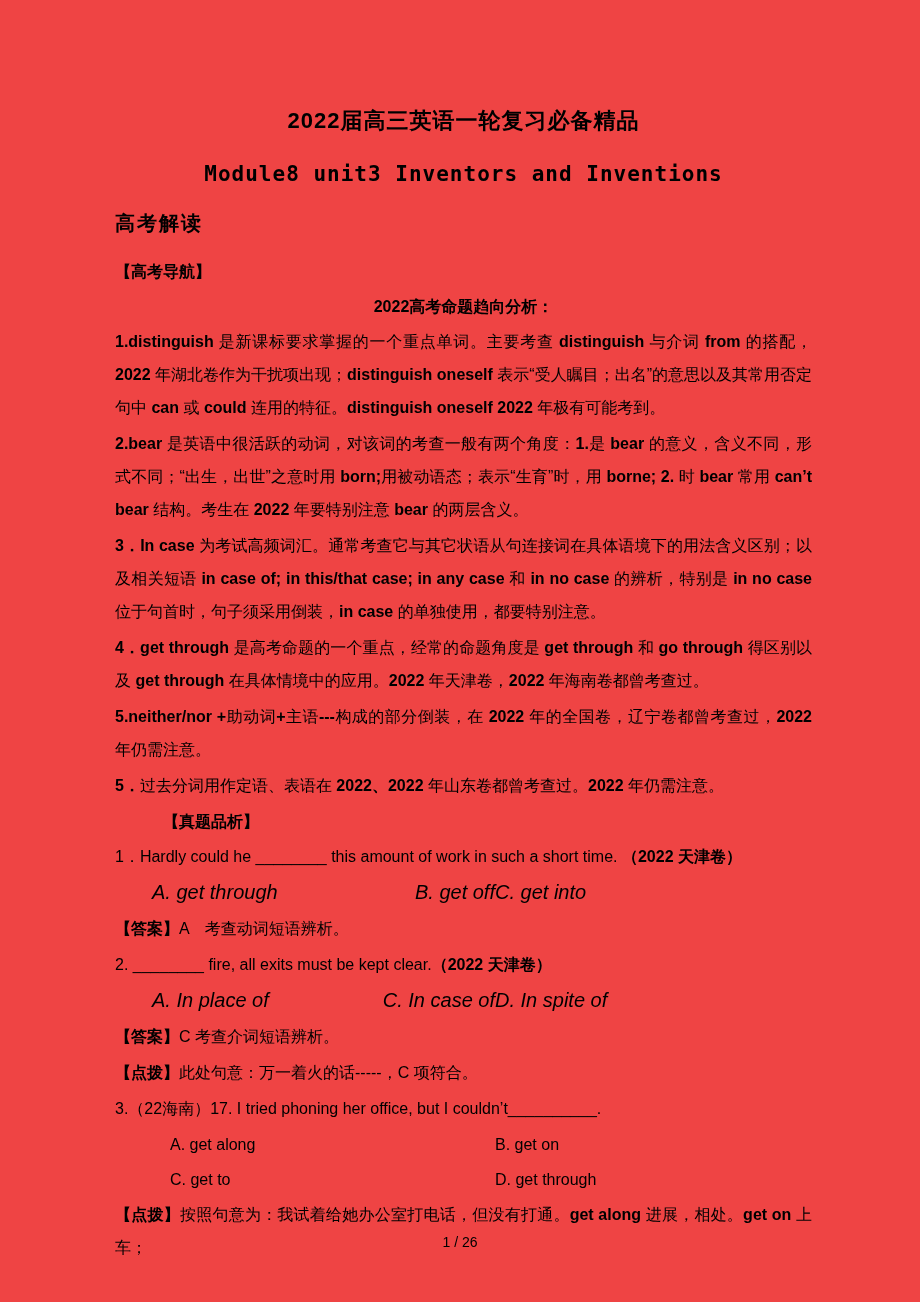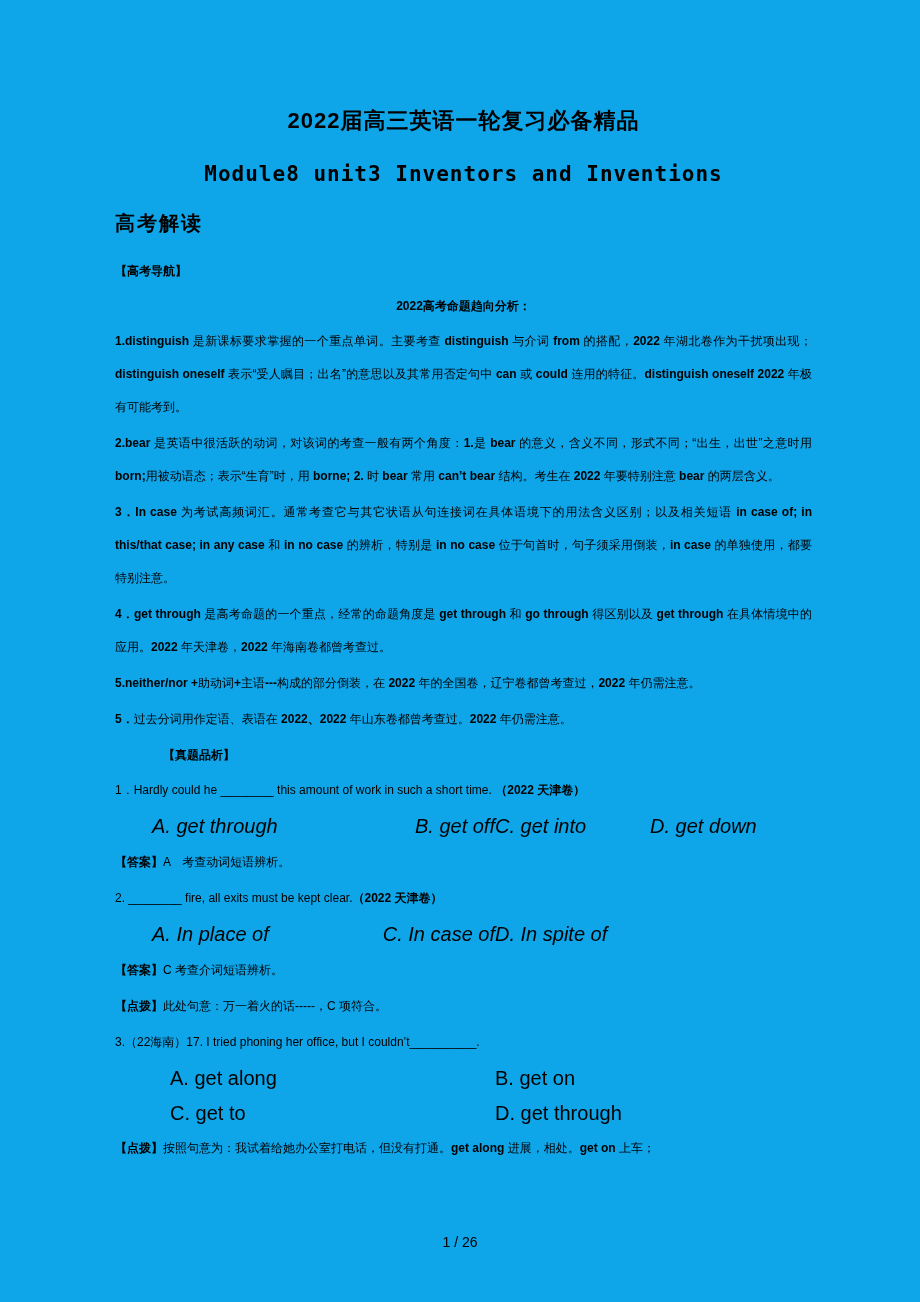--- a/index.html
+++ b/index.html
@@ -1,40 +1,40 @@
 <!DOCTYPE html>
 <html lang="zh"><head>
 <meta charset="utf-8">
 <style>
   html,body{margin:0;padding:0;background:#fff;}
   .page{
     position:relative;
     width:920px;height:1302px;
-    background:#0ea5e9;color:#000;
+    background:#ef4444;color:#000;
     font-family:"Liberation Sans","DejaVu Sans",sans-serif;
     overflow:hidden;
     box-sizing:border-box;
   }
   .content{padding:106px 108px 0 115px;}
   .title1{margin:0 0 26px;text-align:center;font-size:22px;font-weight:700;letter-spacing:1px;}
   .title2{margin:0 0 24px;text-align:center;font-size:21px;font-weight:700;
           font-family:"DejaVu Sans Mono","Liberation Mono",monospace;letter-spacing:1px;}
   .title3{margin:0 0 18px;text-align:left;font-size:20px;font-weight:700;letter-spacing:2px;}
-  p{margin:0;font-size:12px;line-height:33px;}
+  p{margin:0;font-size:16px;line-height:33px;}
   .para{text-align:justify;margin-bottom:3px;}
   .b{font-weight:700;}
   .nav-heading{font-weight:700;margin-bottom:2px;}
   .analysis-heading{text-align:center;font-weight:700;margin-bottom:2px;}
   .exam-heading{font-weight:700;padding-left:48px;margin-bottom:2px;}
   .options4{display:flex;padding-left:37px;font-size:20px;line-height:33px;margin-bottom:3px;font-style:italic;}
   .options4 .opt:nth-child(1){width:178px;}
   .options4 .opt:nth-child(2){width:165px;text-align:right;}
   .options4 .opt:nth-child(3){width:155px;}
   .options4 .opt:nth-child(4){flex:1;}
-  .options2-row{display:flex;padding-left:55px;font-size:20px;line-height:33px;margin-bottom:2px;}
+  .options2-row{display:flex;padding-left:55px;font-size:16px;line-height:33px;margin-bottom:2px;}
   .options2-row .opt:first-child{width:325px;}
   .footer{position:absolute;left:0;right:0;bottom:52px;text-align:center;font-size:14px;color:#000;}
 </style>
 </head>
 <body>
 
 <div class="page">
   <div class="content">
 
     <h1 class="title1">2022届高三英语一轮复习必备精品</h1>
@@ -52,21 +52,20 @@
     <p class="para"><span class="b">5.neither/nor +</span><span>助动词</span><span class="b">+</span><span>主语</span><span class="b">---</span><span>构成的部分倒装，在 </span><span class="b">2022</span><span> 年的全国卷，辽宁卷都曾考查过，</span><span class="b">2022</span><span> 年仍需注意。</span></p>
     <p class="para"><span class="b">5．</span><span>过去分词用作定语、表语在 </span><span class="b">2022、2022</span><span> 年山东卷都曾考查过。</span><span class="b">2022</span><span> 年仍需注意。</span></p>
 
     <p class="exam-heading">【真题品析】</p>
 
     <p class="para"><span>1．Hardly could he ________ this amount of work in such a short time.  </span><span class="b">（2022 天津卷）</span></p>
     <div class="options4">
       <span class="opt">A. get through</span>
       <span class="opt">B. get off</span>
       <span class="opt">C. get into</span>
-      <span class="opt">D. get down</span>
     </div>
     <p class="para"><span class="b">【答案】</span><span>A　考查动词短语辨析。</span></p>
 
     <p class="para"><span>2. ________ fire, all exits must be kept clear.</span><span class="b">（2022 天津卷）</span></p>
     <div class="options4">
       <span class="opt">A. In place of</span>
       <span class="opt">C. In case of</span>
       <span class="opt">D. In spite of</span>
     </div>
     <p class="para"><span class="b">【答案】</span><span>C 考查介词短语辨析。</span></p>

